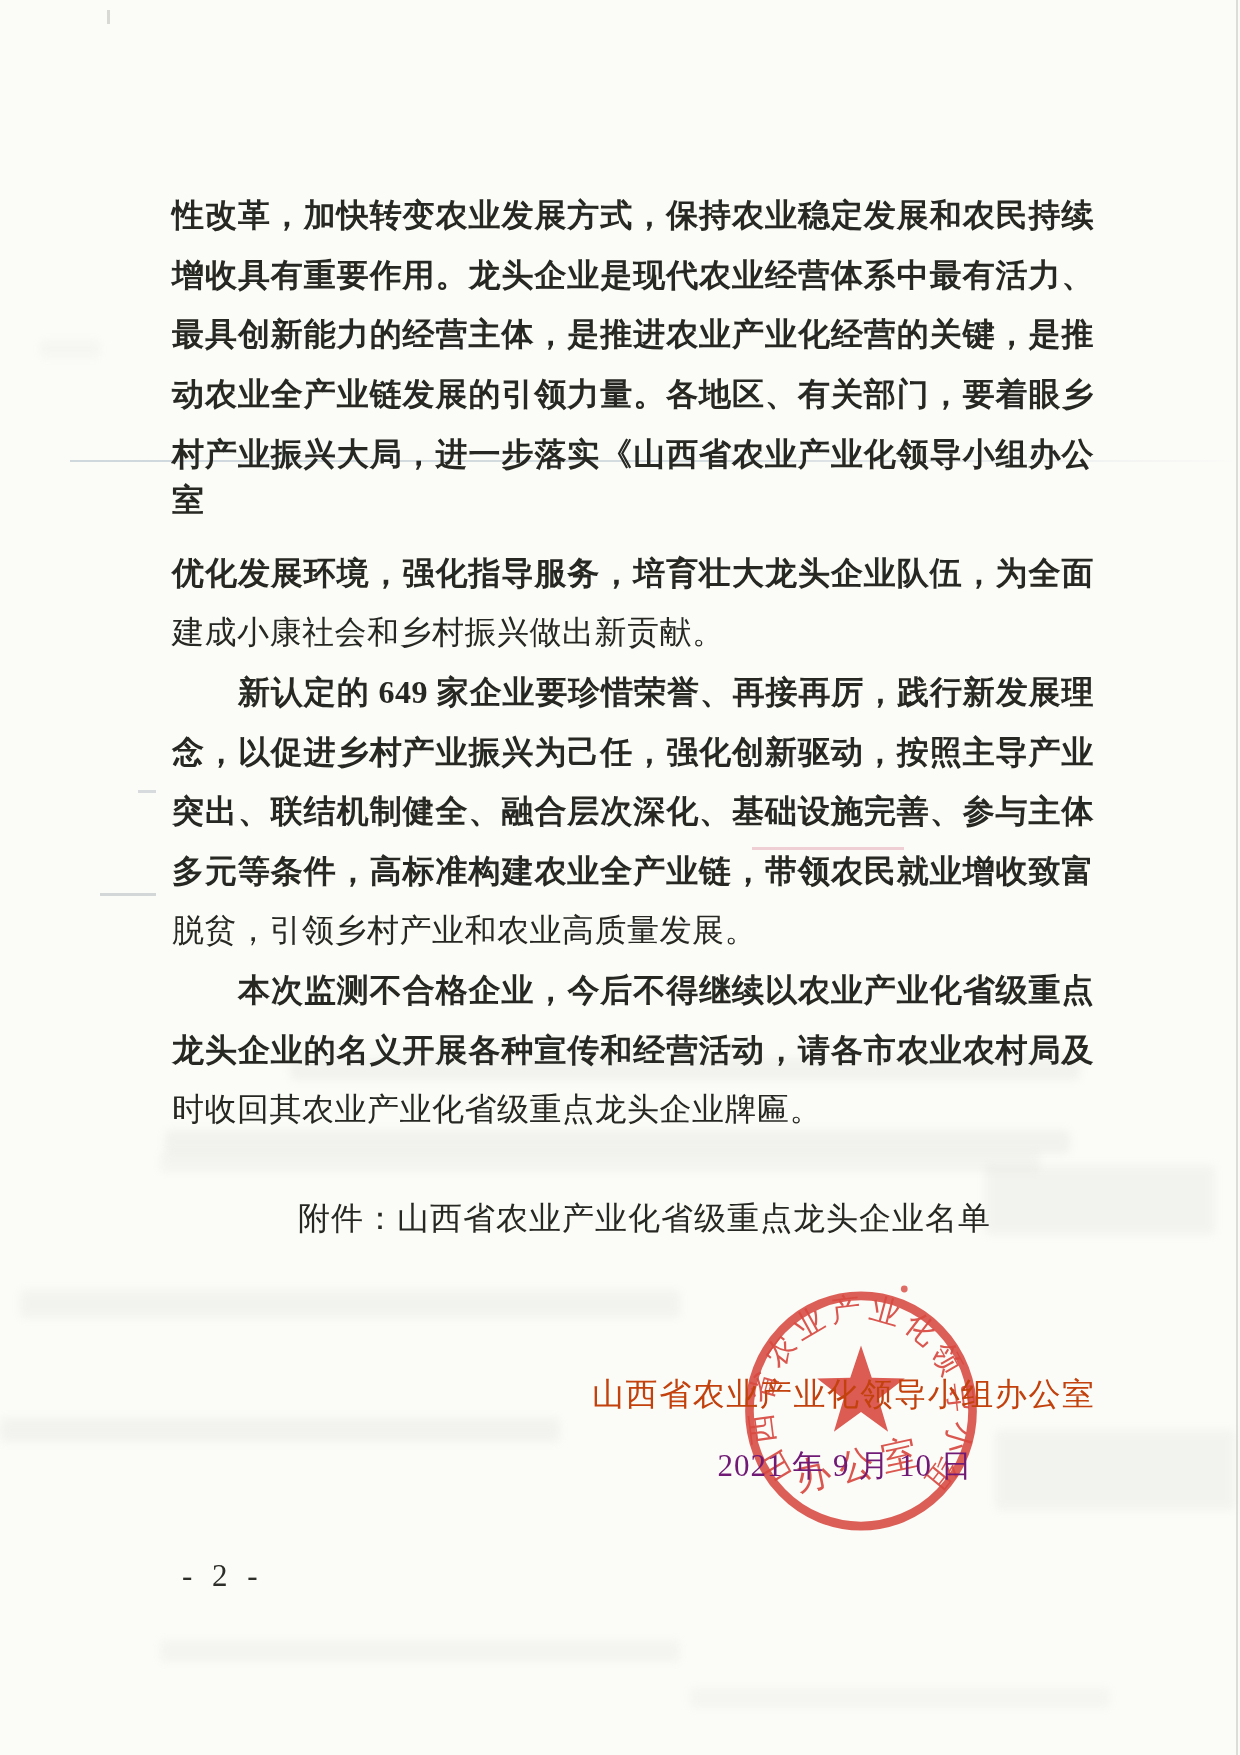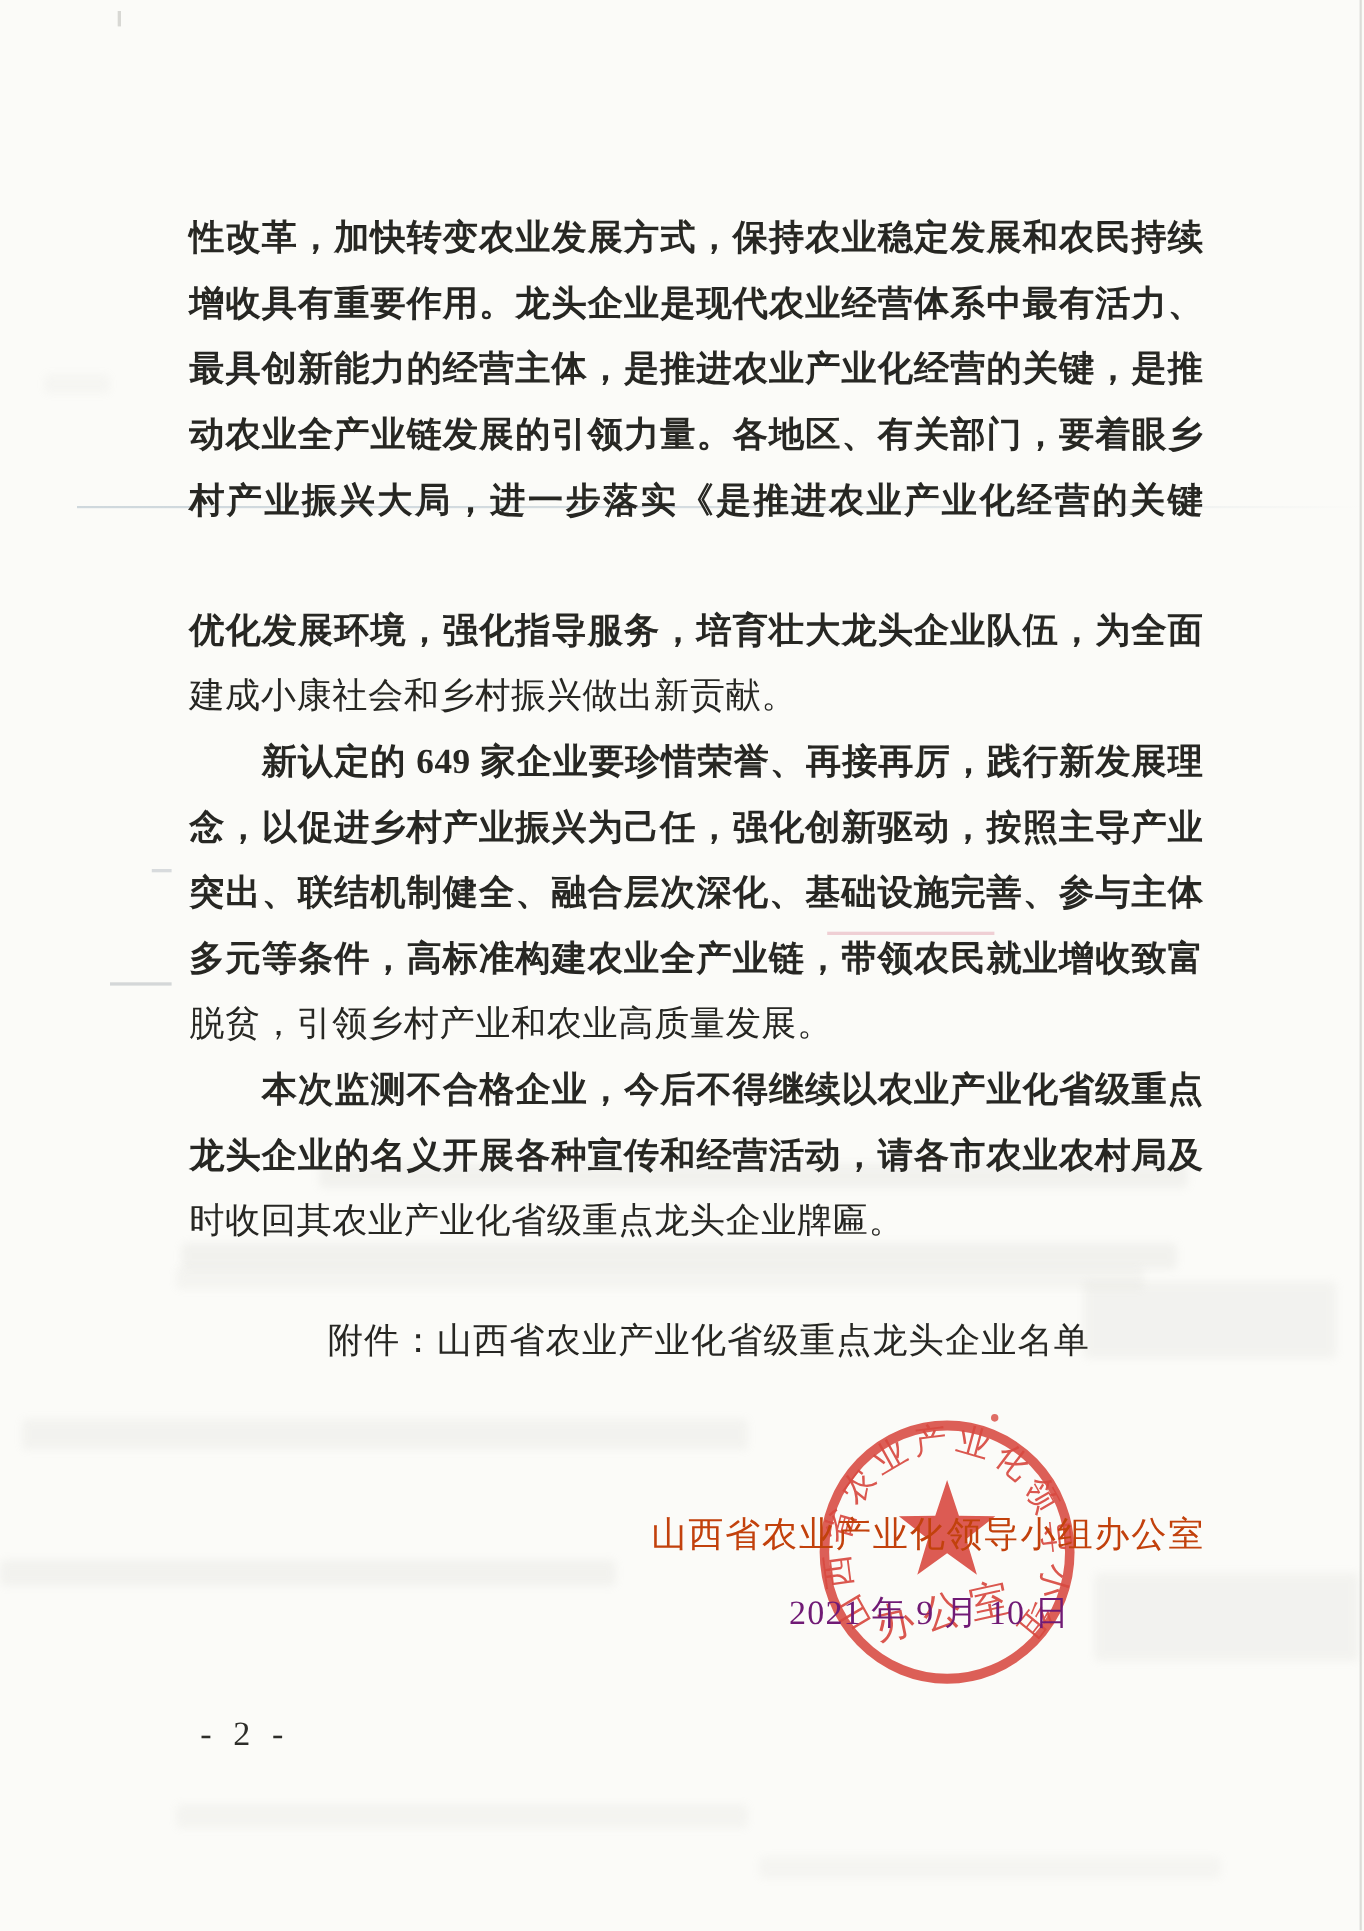--- a/index.html
+++ b/index.html
@@ -124,21 +124,21 @@
       <polygon points="130,64 141.2,96.6 175.6,97.2 148.1,117.9 158.2,150.8 130,131 101.8,150.8 111.9,117.9 84.4,97.2 118.8,96.6" fill="#d53a31" opacity="0.9"></polygon>
 
       <text x="130" y="196" font-size="37" fill="#d53a31" opacity="0.92" letter-spacing="9" text-anchor="middle" transform="rotate(-12 130 186)" font-family="&quot;Liberation Serif&quot;,&quot;DejaVu Serif&quot;,serif">办公室</text>
     </svg>
   </div>
 
   <div class="bline justify" style="top:192px">性改革，加快转变农业发展方式，保持农业稳定发展和农民持续</div>
   <div class="bline justify" style="top:252px">增收具有重要作用。龙头企业是现代农业经营体系中最有活力、</div>
   <div class="bline justify" style="top:311px">最具创新能力的经营主体，是推进农业产业化经营的关键，是推</div>
   <div class="bline justify" style="top:371px">动农业全产业链发展的引领力量。各地区、有关部门，要着眼乡</div>
-  <div class="bline justify" style="top:431px">村产业振兴大局，进一步落实《是推进农业产业化经营的关键</div>
+  <div class="bline justify" style="top:431px">村产业振兴大局，进一步落实《山西省农业产业化领导小组办公室</div>
   <div class="bline justify" style="top:550px">优化发展环境，强化指导服务，培育壮大龙头企业队伍，为全面</div>
   <div class="bline" style="top:609px">建成小康社会和乡村振兴做出新贡献。</div>
   <div class="bline justify indent" style="top:669px">新认定的 649 家企业要珍惜荣誉、再接再厉，践行新发展理</div>
   <div class="bline justify" style="top:729px">念，以促进乡村产业振兴为己任，强化创新驱动，按照主导产业</div>
   <div class="bline justify" style="top:788px">突出、联结机制健全、融合层次深化、基础设施完善、参与主体</div>
   <div class="bline justify" style="top:848px">多元等条件，高标准构建农业全产业链，带领农民就业增收致富</div>
   <div class="bline" style="top:907px">脱贫，引领乡村产业和农业高质量发展。</div>
   <div class="bline justify indent" style="top:967px">本次监测不合格企业，今后不得继续以农业产业化省级重点</div>
   <div class="bline justify" style="top:1027px">龙头企业的名义开展各种宣传和经营活动，请各市农业农村局及</div>
   <div class="bline" style="top:1086px">时收回其农业产业化省级重点龙头企业牌匾。</div>

